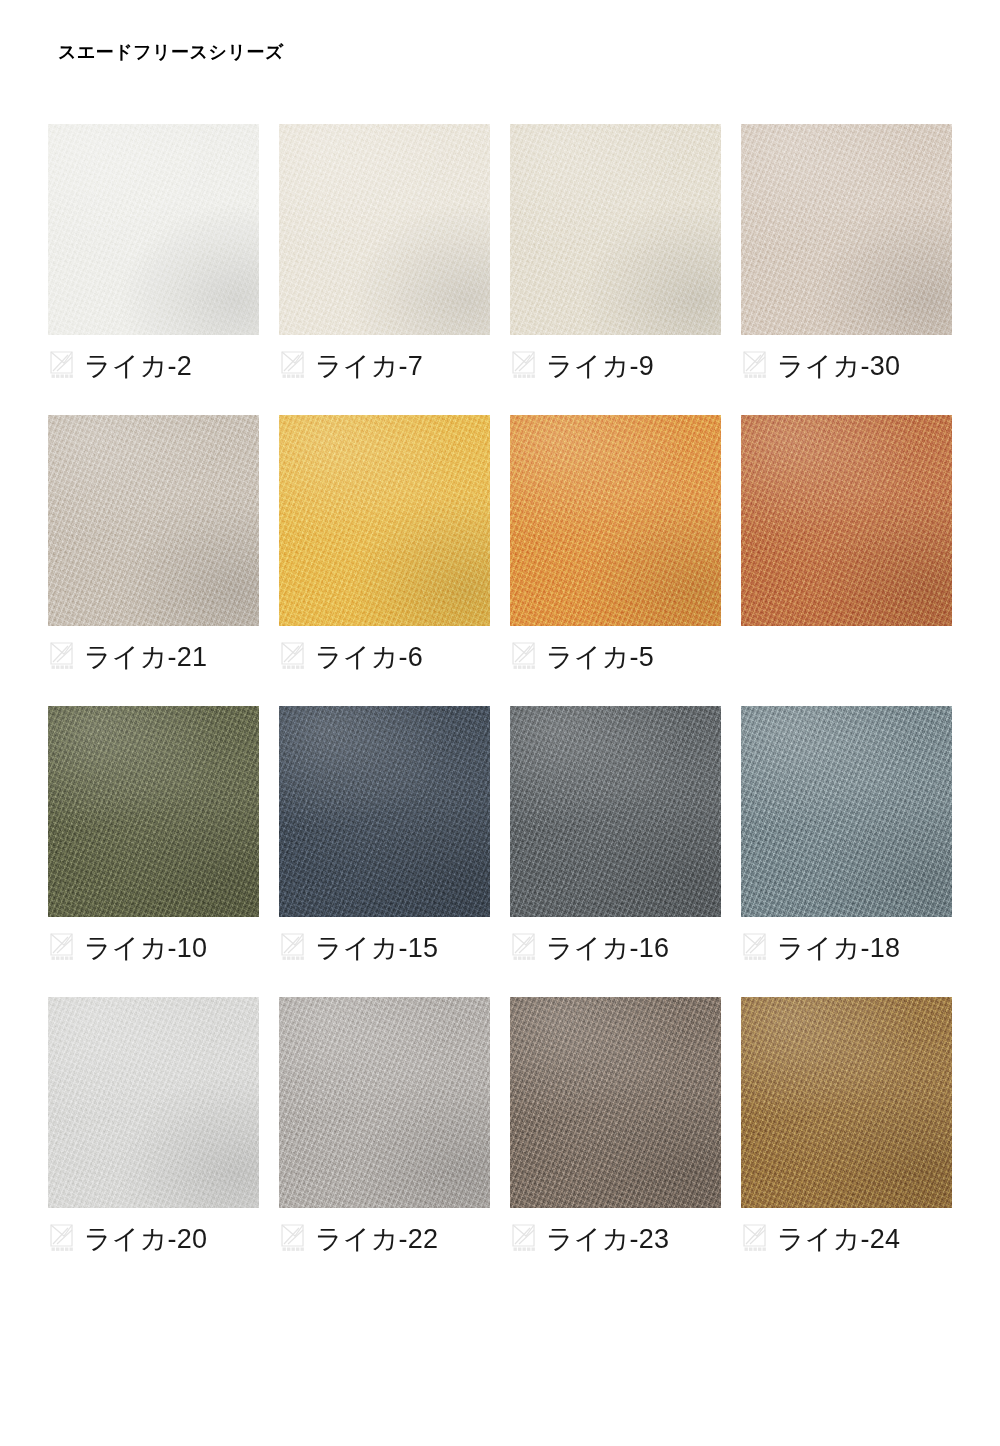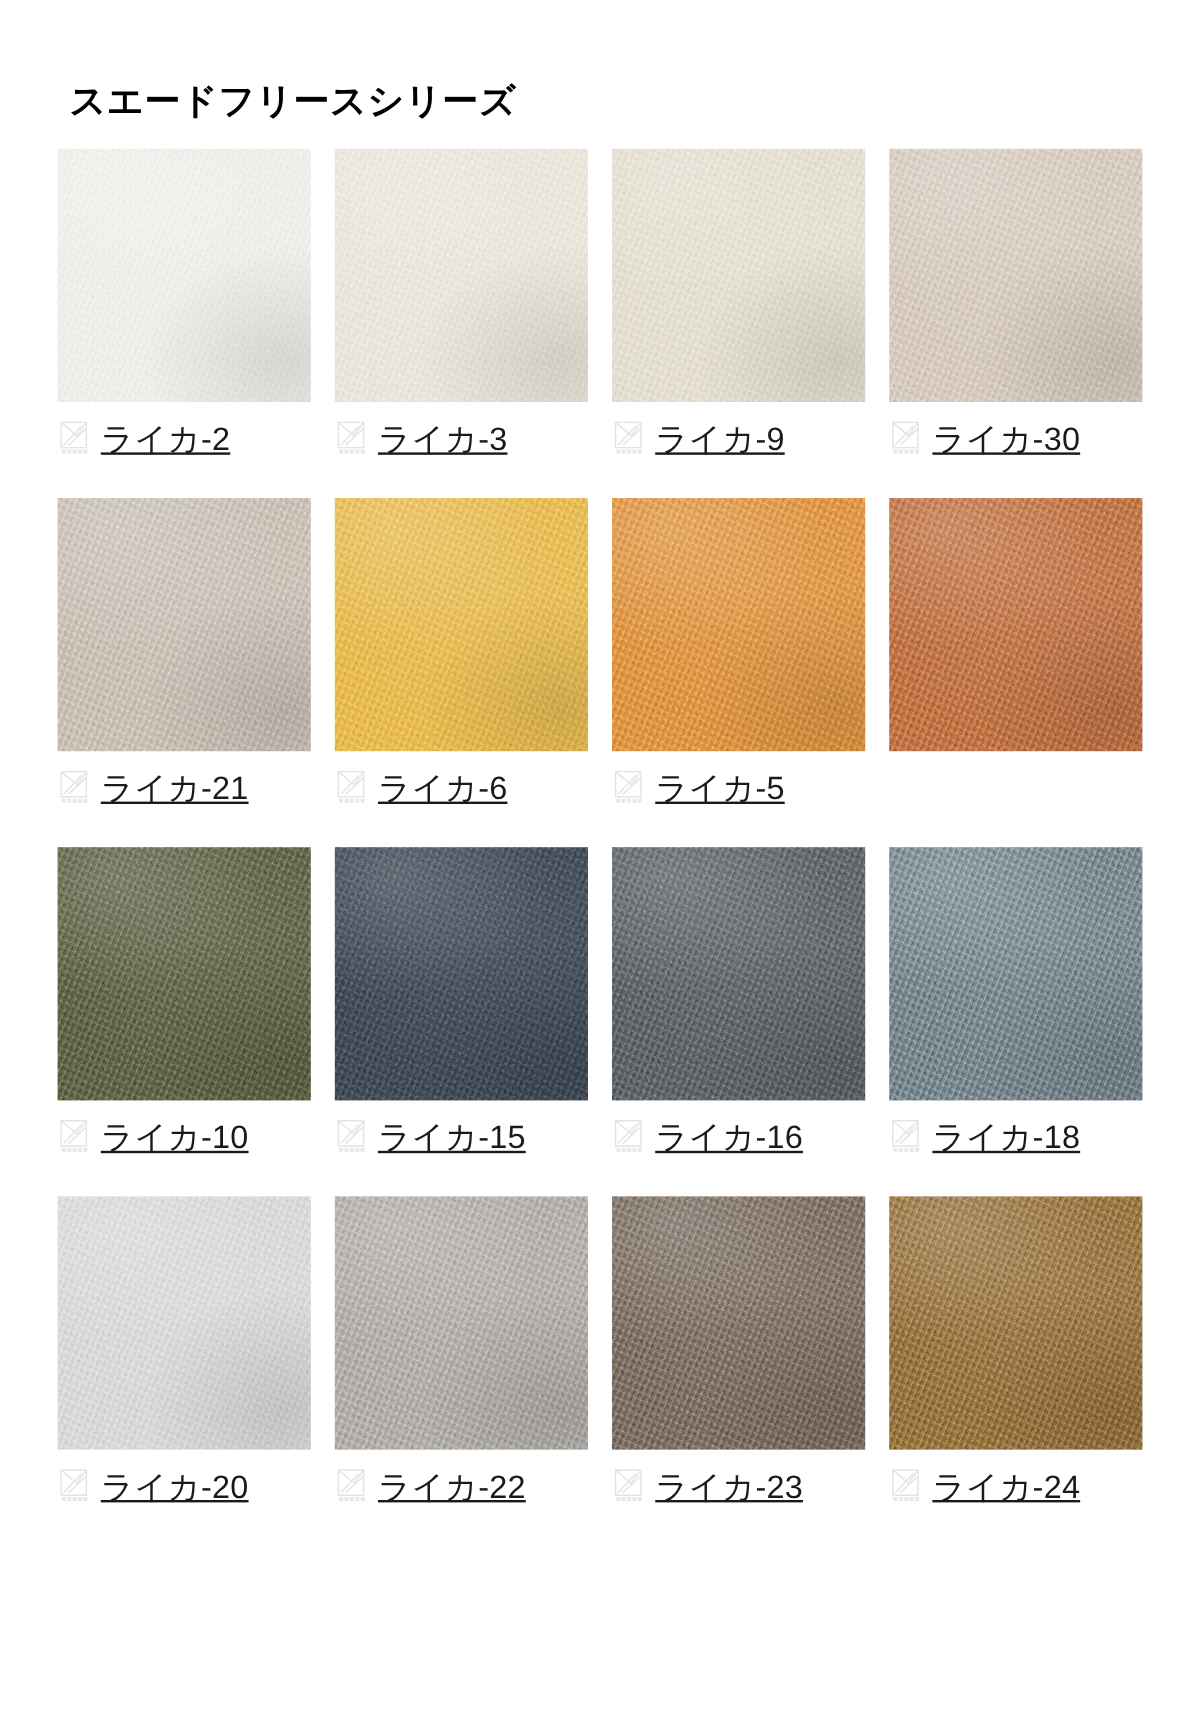--- a/index.html
+++ b/index.html
@@ -17,22 +17,22 @@
   .page {
     width: 1000px;
     height: 1446px;
     position: relative;
     background: #ffffff;
     box-sizing: border-box;
   }
   .series-title {
     position: absolute;
     left: 58px;
-    top: 64px;
-    font-size: 30px;
+    top: 40px;
+    font-size: 18px;
     font-weight: bold;
     letter-spacing: 0.5px;
     color: #000000;
     white-space: nowrap;
   }
   .grid {
     position: absolute;
     left: 48px;
     top: 124px;
     width: 904px;
@@ -102,21 +102,20 @@
     opacity: 0.5;
     margin-right: 2px;
   }
   .wm svg { display: block; width: 34px; height: 34px; }
   .caption-label {
     font-size: 27px;
     color: #1a1a1a;
     line-height: 1;
     white-space: nowrap;
     letter-spacing: 0.2px;
-    text-decoration: underline;
   }
 </style>
 </head>
 <body style="background-color: rgb(255, 255, 255);">
 
 <div class="page">
 
   <div class="series-title">スエードフリースシリーズ</div>
 
   <div class="grid">
@@ -166,21 +165,21 @@
           </g>
           <g fill="#d3d3d3">
             <rect x="3.5" y="25.5" width="3.4" height="3.4"></rect>
             <rect x="8.0" y="25.5" width="3.4" height="3.4"></rect>
             <rect x="12.5" y="25.5" width="3.4" height="3.4"></rect>
             <rect x="17.0" y="25.5" width="3.4" height="3.4"></rect>
             <rect x="21.5" y="25.5" width="3.4" height="3.4"></rect>
           </g>
         </svg>
       </span>
-      <span class="caption-label">ライカ-3</span>
+      <span class="caption-label">ライカ-7</span>
     </div>
   </div>
       <div class="cell">
     <div class="swatch" title="light-beige" style="background-color: rgb(228, 222, 208);">
       <div class="tex t1"></div>
       <div class="tex t2"></div>
       <div class="tex t3"></div>
       <div class="tex t4"></div>
     </div>
     <div class="caption">

